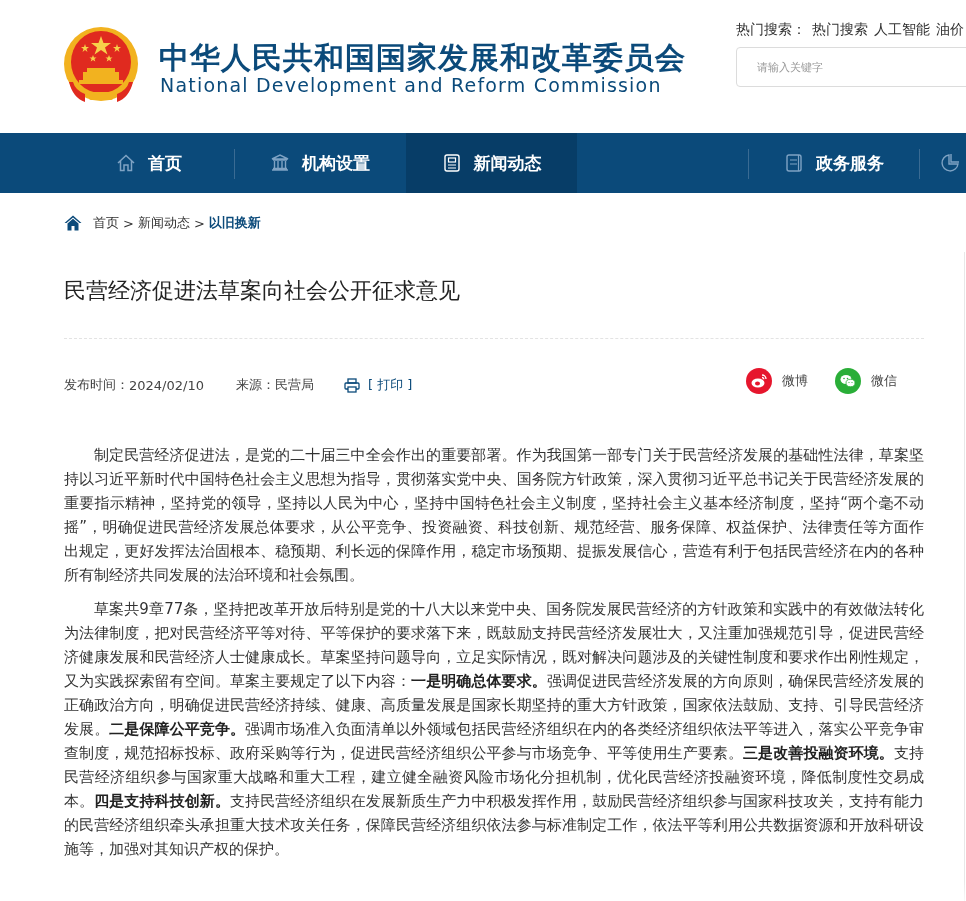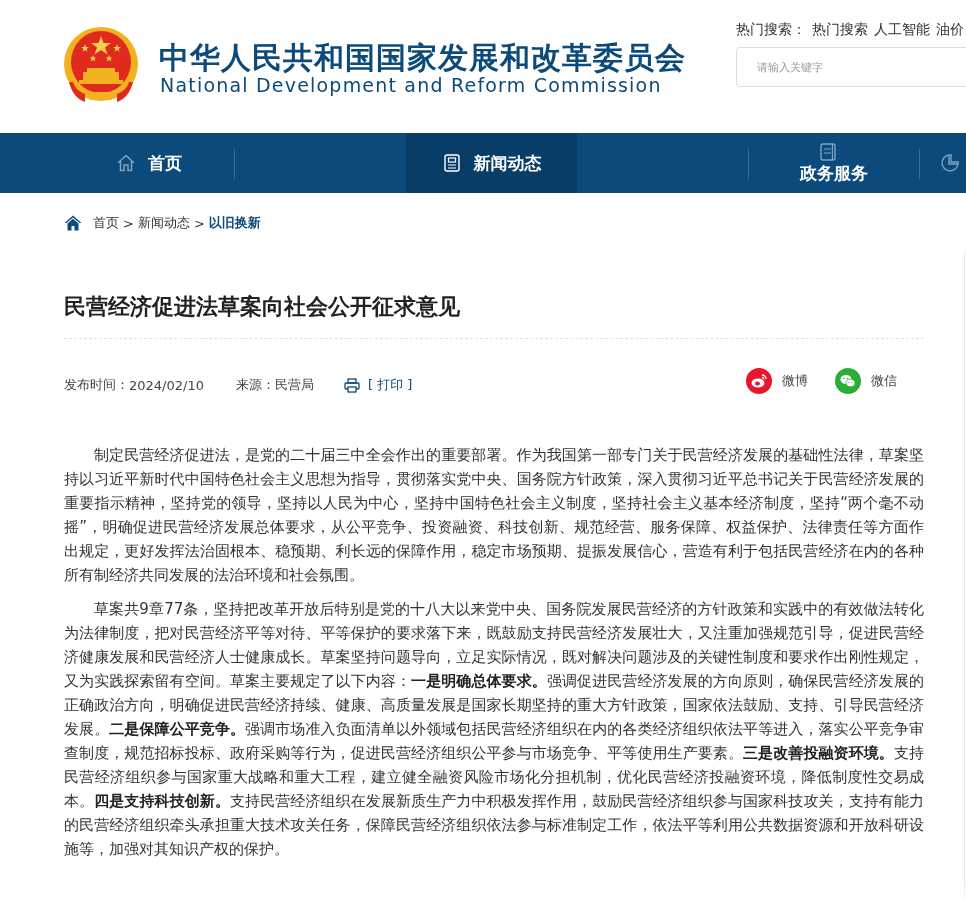--- a/index.html
+++ b/index.html
@@ -26,21 +26,21 @@
   .nav-sep { position: absolute; top: 16px; width: 1px; height: 30px; background: #3a6b93; }
 
   
   .breadcrumb { position: absolute; left: 64px; top: 213px; height: 20px; display: flex; align-items: center; font-size: 13px; color: #333; }
   .breadcrumb .home-icon { width: 18px; height: 16px; margin-right: 11px; }
   .breadcrumb .sep { margin: 0 4px; }
   .breadcrumb .current { color: #0b4a7a; font-weight: bold; }
   .breadcrumb a { cursor: pointer; }
 
   
-  .article-title { position: absolute; left: 64px; top: 292px; font-size: 22px; font-weight: bold; color: #222; white-space: nowrap; }
+  .article-title { position: absolute; left: 64px; top: 276px; font-size: 22px; font-weight: normal; color: #222; white-space: nowrap; }
   .dashed { position: absolute; left: 64px; top: 338px; width: 860px; border-top: 1px dashed #e3e3e3; }
   .meta { position: absolute; left: 64px; top: 376px; font-size: 13px; color: #444; display: flex; align-items: center; white-space: nowrap; }
   .meta .source { margin-left: 32px; }
   .meta .print { margin-left: 30px; display: flex; align-items: center; color: #0b4a7a; cursor: pointer; }
   .meta .print svg { margin-right: 8px; }
 
   .share { position: absolute; top: 368px; display: flex; align-items: center; font-size: 13px; color: #444; cursor: pointer; }
   .share .circle { width: 26px; height: 26px; border-radius: 50%; display: flex; align-items: center; justify-content: center; margin-right: 10px; }
 
   .content { position: absolute; left: 64px; top: 443px; width: 860px; font-size: 15px; line-height: 24px; color: #333; text-align: justify; }
@@ -84,35 +84,43 @@
   <div class="nav-item" style="left:64px;width:170px;">
     <span class="icon">
       <svg width="20" height="20" viewBox="0 0 20 20">
           <path d="M2 10 L10 2.5 L18 10 M4.5 8 V17.5 H8 V12 H12 V17.5 H15.5 V8" fill="none" stroke="#7fa3c4" stroke-width="1.5"></path>
         </svg>
     </span>
     <span>首页</span>
   </div>
   <div class="nav-sep" style="left:234px;"></div>
 
+  <div class="nav-item" style="left:235px;width:170px;">
+    <span class="icon">
+      <svg width="20" height="20" viewBox="0 0 20 20">
+          <path d="M2 6 L10 2 L18 6 Z M3 7 H17 M4.5 8 V15 M8 8 V15 M12 8 V15 M15.5 8 V15 M2 17 H18 M3 15.5 H17" fill="none" stroke="#7fa3c4" stroke-width="1.4"></path>
+        </svg>
+    </span>
+    <span>机构设置</span>
+  </div>
 
   <div class="nav-item active" style="left:406px;width:171px;">
     <span class="icon">
       <svg width="18" height="20" viewBox="0 0 18 20">
           <rect x="2" y="2" width="14" height="16" rx="2" fill="none" stroke="#fff" stroke-width="1.4"></rect>
           <rect x="5.5" y="5" width="7" height="4" fill="none" stroke="#fff" stroke-width="1.2"></rect>
           <path d="M5 12 H13 M5 15 H13" stroke="#fff" stroke-width="1.2"></path>
         </svg>
     </span>
     <span>新闻动态</span>
   </div>
 
   <div class="nav-sep" style="left:748px;"></div>
 
-  <div class="nav-item" style="left:749px;width:170px;flex-direction:column;">
+  <div class="nav-item" style="left:749px;width:170px;">
     <span class="icon">
       <svg width="18" height="20" viewBox="0 0 18 20">
           <rect x="2" y="2" width="14" height="16" rx="2" fill="none" stroke="#7fa3c4" stroke-width="1.4"></rect>
           <path d="M5 7 H12 M5 11 H12 M13.5 2 V18" stroke="#7fa3c4" stroke-width="1.2"></path>
         </svg>
     </span>
     <span>政务服务</span>
   </div>
   <div class="nav-sep" style="left:919px;"></div>
 

